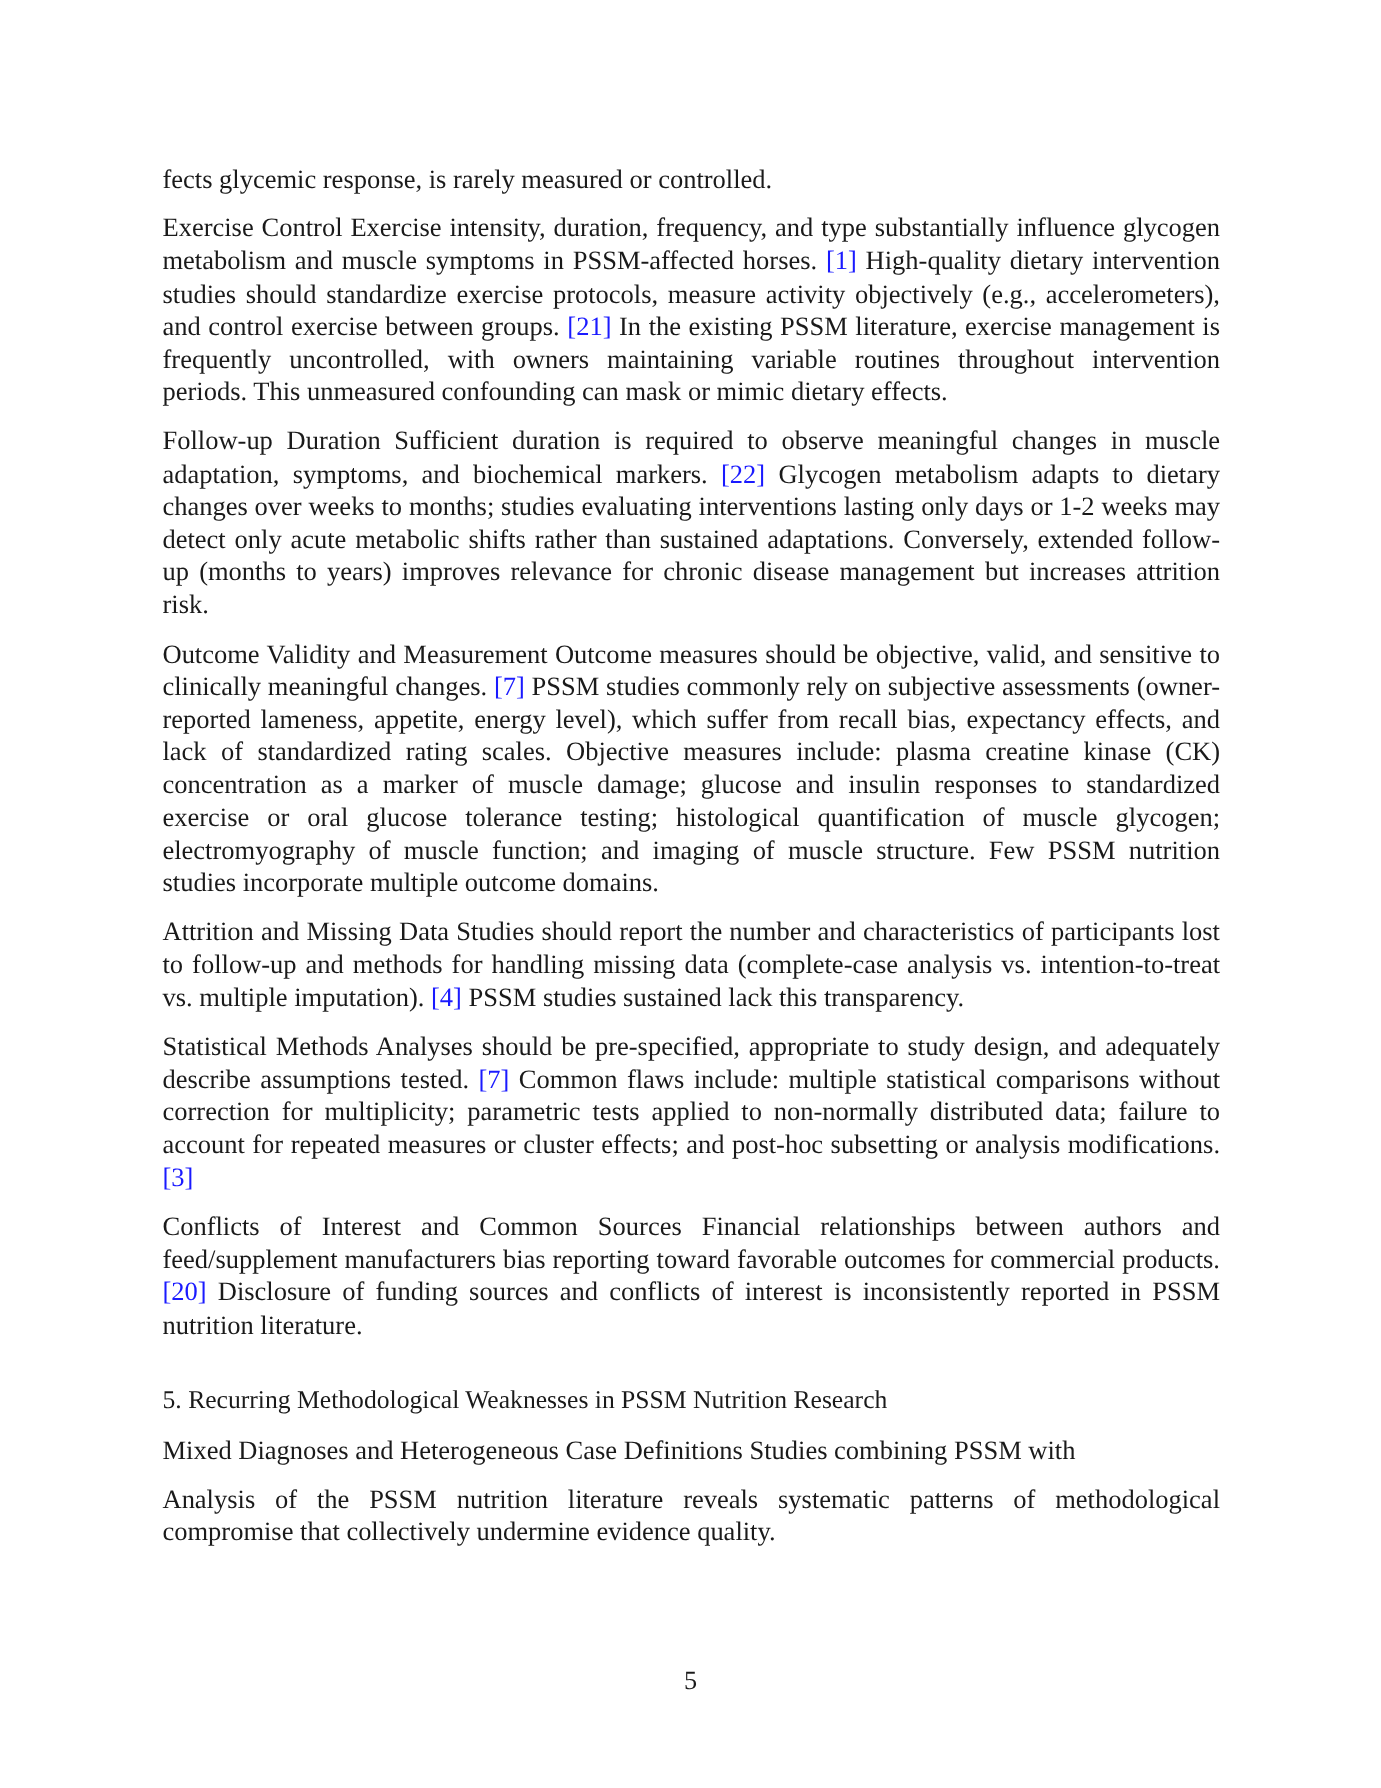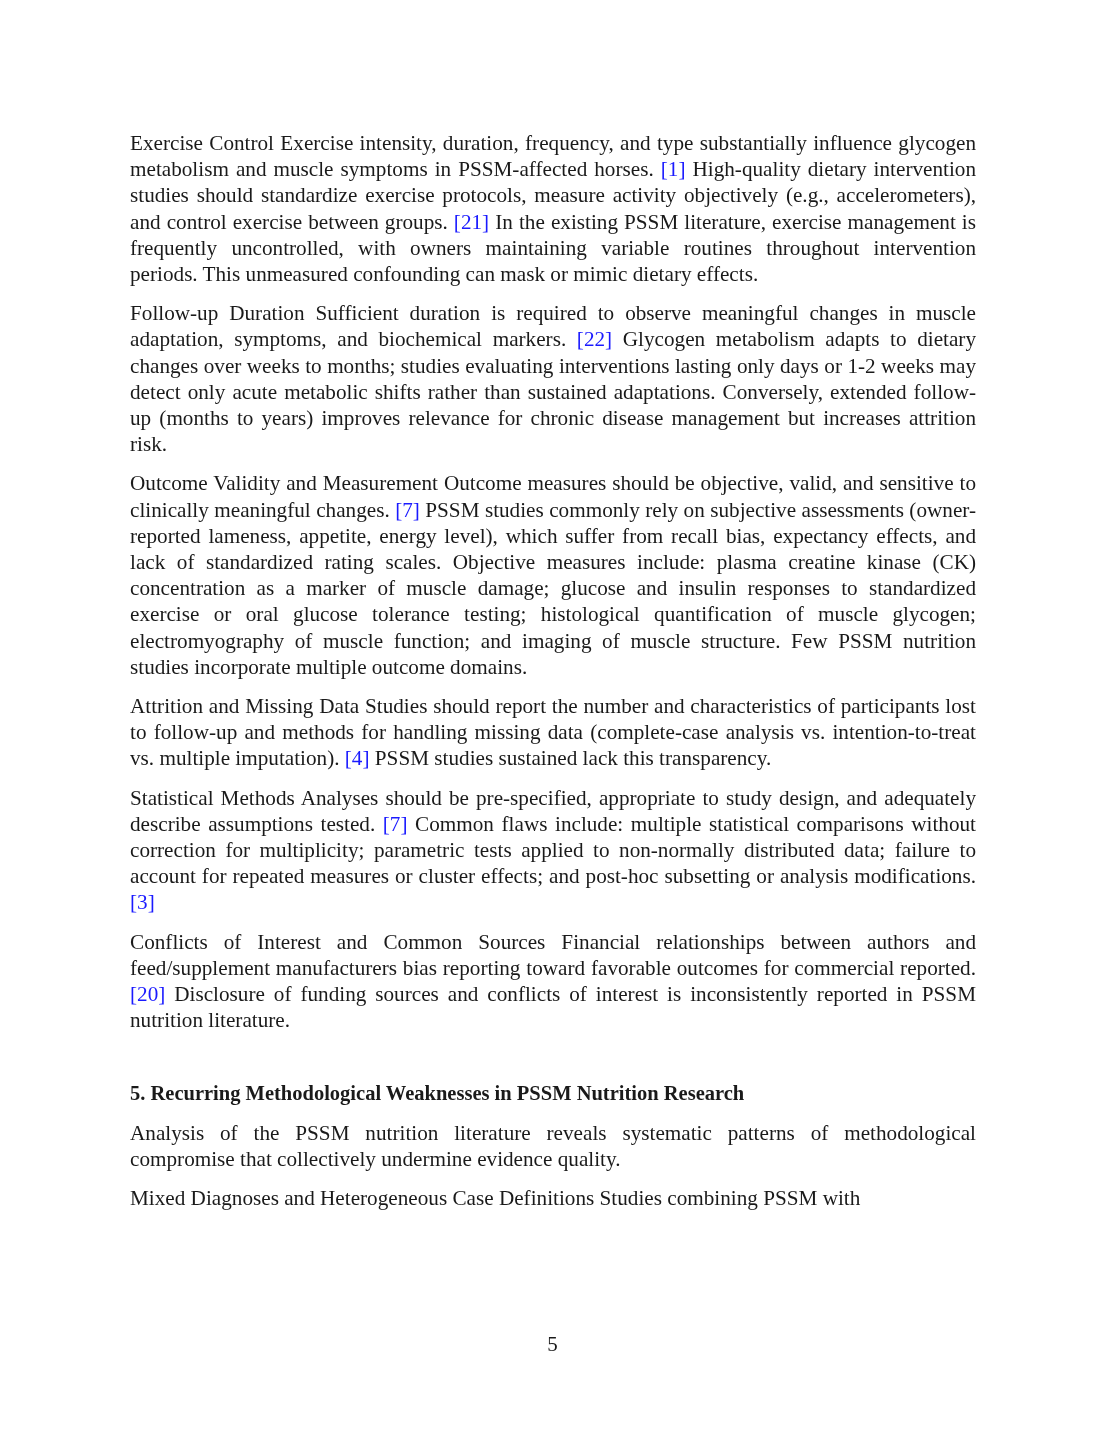--- a/index.html
+++ b/index.html
@@ -20,53 +20,54 @@
     p.para {
       margin: 0 0 13px 0;
       font-size: 21.2px;
       line-height: 26.2px;
       text-align: justify;
       hyphens: auto;
     }
     .term { font-weight: normal; }
     .cite { color: #1a1aff; text-decoration: none; cursor: pointer; }
     h2.section {
-      margin: 46px 0 14px 0;
+      margin: 34px 0 14px 0;
       font-size: 20.5px;
       line-height: 26px;
-      font-weight: bold;
+      font-weight: normal;
     }
     .page-number {
       position: absolute;
       top: 1332px;
       left: 0;
       width: 1105px;
       text-align: center;
       font-size: 21px;
     }
   </style>
 </head>
 <body>
 
 <div class="page">
 
+  <p class="para"><span>fects glycemic response, is rarely measured or controlled.</span></p>
 
   <p class="para"><span class="term">Exercise Control</span><span> Exercise intensity, duration, frequency, and type substantially influence glycogen metabolism and muscle symptoms in PSSM-affected horses. </span><a class="cite">[1]</a><span> High-quality dietary intervention studies should standardize exercise protocols, measure activity objectively (e.g., accelerometers), and control exercise between groups. </span><a class="cite">[21]</a><span> In the existing PSSM literature, exercise management is frequently uncontrolled, with owners maintaining variable routines throughout intervention periods. This unmeasured confounding can mask or mimic dietary effects.</span></p>
 
   <p class="para"><span class="term">Follow-up Duration</span><span> Sufficient duration is required to observe meaningful changes in muscle adaptation, symptoms, and biochemical markers. </span><a class="cite">[22]</a><span> Glycogen metabolism adapts to dietary changes over weeks to months; studies evaluating interventions lasting only days or 1-2 weeks may detect only acute metabolic shifts rather than sustained adaptations. Conversely, extended follow-up (months to years) improves relevance for chronic disease management but increases attrition risk.</span></p>
 
   <p class="para"><span class="term">Outcome Validity and Measurement</span><span> Outcome measures should be objective, valid, and sensitive to clinically meaningful changes. </span><a class="cite">[7]</a><span> PSSM studies commonly rely on subjective assessments (owner-reported lameness, appetite, energy level), which suffer from recall bias, expectancy effects, and lack of standardized rating scales. Objective measures include: plasma creatine kinase (CK) concentration as a marker of muscle damage; glucose and insulin responses to standardized exercise or oral glucose tolerance testing; histological quantification of muscle glycogen; electromyography of muscle function; and imaging of muscle structure. Few PSSM nutrition studies incorporate multiple outcome domains.</span></p>
 
   <p class="para"><span class="term">Attrition and Missing Data</span><span> Studies should report the number and characteristics of participants lost to follow-up and methods for handling missing data (complete-case analysis vs. intention-to-treat vs. multiple imputation). </span><a class="cite">[4]</a><span> PSSM studies sustained lack this transparency.</span></p>
 
   <p class="para"><span class="term">Statistical Methods</span><span> Analyses should be pre-specified, appropriate to study design, and adequately describe assumptions tested. </span><a class="cite">[7]</a><span> Common flaws include: multiple statistical comparisons without correction for multiplicity; parametric tests applied to non-normally distributed data; failure to account for repeated measures or cluster effects; and post-hoc subsetting or analysis modifications. </span><a class="cite">[3]</a></p>
 
-  <p class="para"><span class="term">Conflicts of Interest and Common Sources</span><span> Financial relationships between authors and feed/supplement manufacturers bias reporting toward favorable outcomes for commercial reported. </span><a class="cite">[20]</a><span> Disclosure of funding sources and conflicts of interest is inconsistently reported in PSSM nutrition literature.</span></p>
+  <p class="para"><span class="term">Conflicts of Interest and Common Sources</span><span> Financial relationships between authors and feed/supplement manufacturers bias reporting toward favorable outcomes for commercial products. </span><a class="cite">[20]</a><span> Disclosure of funding sources and conflicts of interest is inconsistently reported in PSSM nutrition literature.</span></p>
 
   <h2 class="section">5. Recurring Methodological Weaknesses in PSSM Nutrition Research</h2>
 
+  <p class="para"><span class="term">Mixed Diagnoses and Heterogeneous Case Definitions</span><span> Studies combining PSSM with</span></p>
+
   <p class="para"><span>Analysis of the PSSM nutrition literature reveals systematic patterns of methodological compromise that collectively undermine evidence quality.</span></p>
-
-  <p class="para"><span class="term">Mixed Diagnoses and Heterogeneous Case Definitions</span><span> Studies combining PSSM with</span></p>
 
 </div>
 
 <div class="page-number">5</div>
 
 </body></html>

